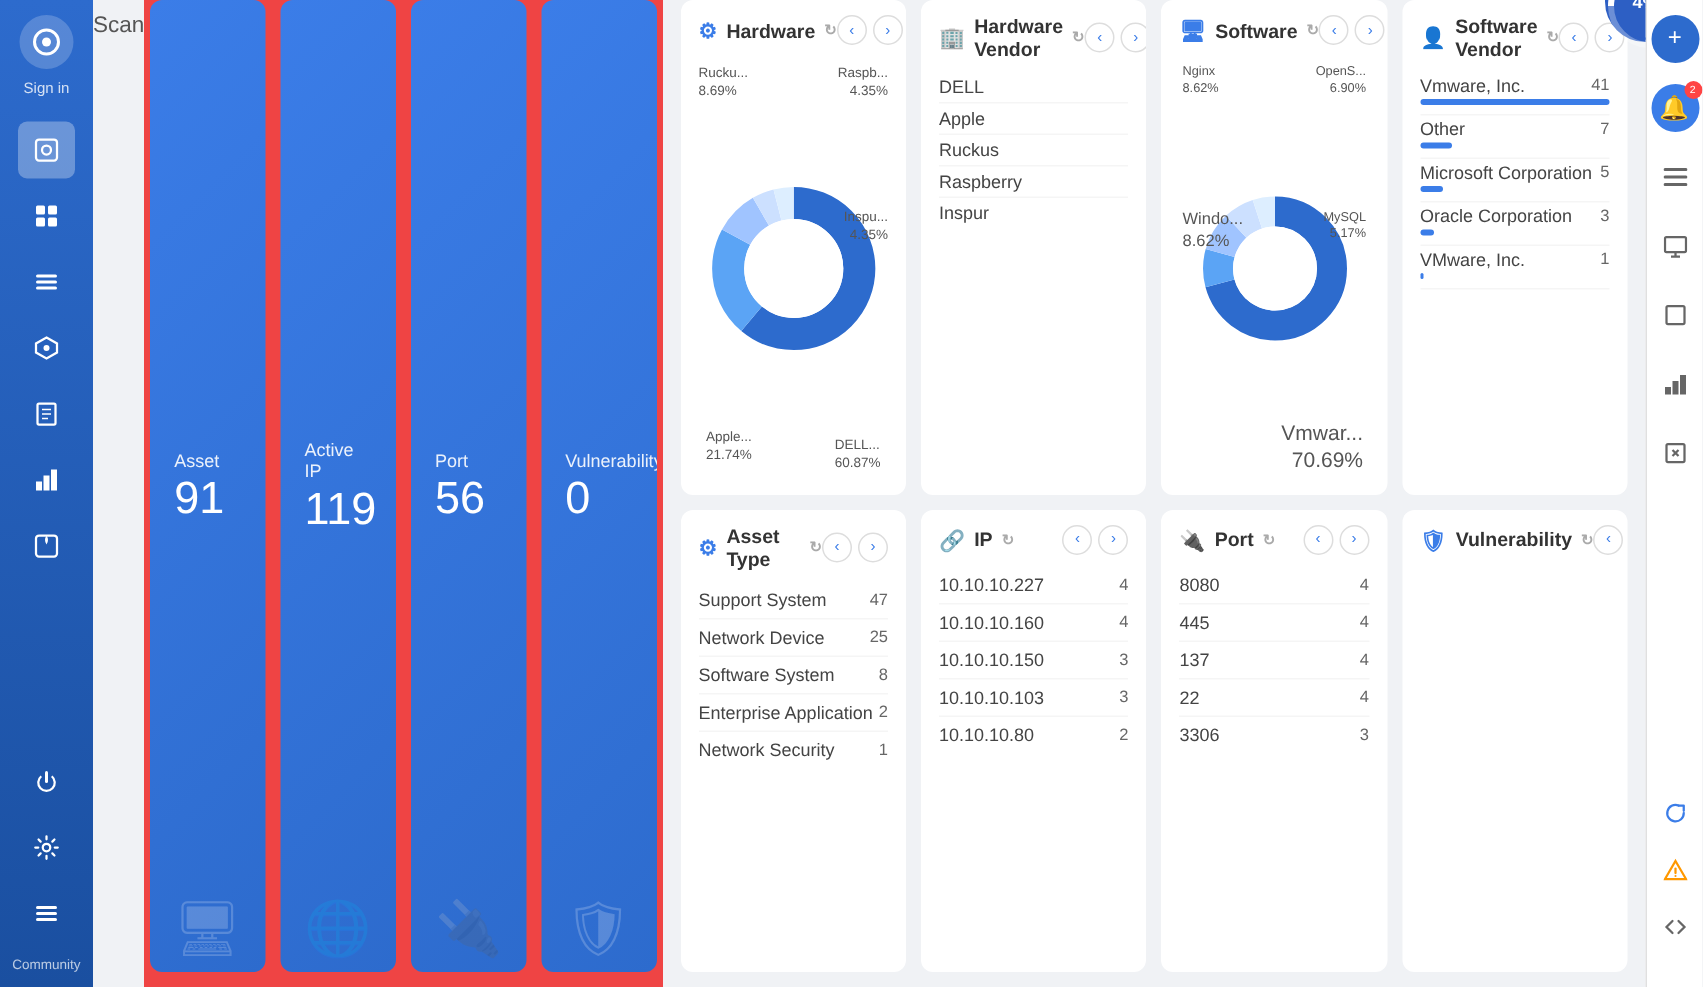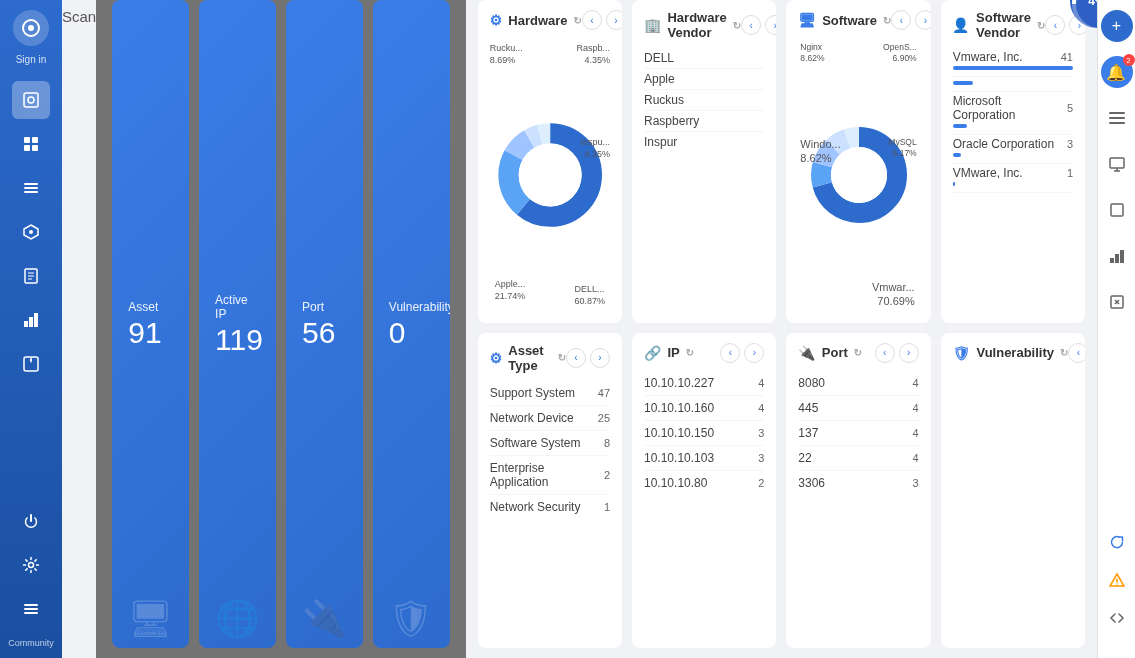--- a/index.html
+++ b/index.html
@@ -98,22 +98,22 @@
       color: #555;
       font-size: 15px;
       font-weight: 500;
       background: #f0f2f5;
     }
 
     
     .stat-cards {
       display: flex;
       gap: 10px;
-      padding: 0 16px 10px;
-      background: #737373;
+      padding: 0 4px 10px;
+      background: #ef4444;
     }
     .stat-card {
       flex: 1;
       background: #3b7de8;
       border-radius: 8px;
       padding: 12px 16px;
       color: white;
       position: relative;
       overflow: hidden;
       min-height: 80px;
@@ -470,21 +470,21 @@
 
           <circle cx="55" cy="55" r="38" fill="none" stroke="#cce0ff" stroke-width="20" stroke-dasharray="16.5 391.1" stroke-dashoffset="-209.9" transform="rotate(-90 55 55)"></circle>
 
           <circle cx="55" cy="55" r="38" fill="none" stroke="#ddeeff" stroke-width="20" stroke-dasharray="12.3 395.3" stroke-dashoffset="-226.4" transform="rotate(-90 55 55)"></circle>
           <circle cx="55" cy="55" r="28" fill="white"></circle>
         </svg>
         <div style="position:absolute;top:4px;left:2px;font-size:8.5px;color:#555;line-height:1.3">Nginx<br>8.62%</div>
         <div style="position:absolute;top:4px;right:2px;font-size:8.5px;color:#555;line-height:1.3;text-align:right">OpenS...<br>6.90%</div>
         <div style="position:absolute;top:36%;left:2px;font-size:11px;color:#555;line-height:1.3">Windo...<br>8.62%</div>
         <div style="position:absolute;top:36%;right:2px;font-size:8.5px;color:#555;line-height:1.3;text-align:right">MySQL<br>5.17%</div>
-        <div style="position:absolute;bottom:4px;right:4px;font-size:11px;color:#555;line-height:1.3;text-align:right">Vmwar...<br>70.69%</div>
+        <div style="position:absolute;bottom:4px;right:4px;font-size:14px;color:#555;line-height:1.3;text-align:right">Vmwar...<br>70.69%</div>
       </div>
     </div>
 
     <div class="panel">
       <div class="panel-header">
         <div class="panel-title">
           <span class="panel-title-icon">👤</span>
           <span>Software Vendor</span>
           <span style="font-size:10px;color:#aaa">↻</span>
         </div>
@@ -495,20 +495,24 @@
       </div>
       <div id="sv-list">
           <div style="padding: 2px 0px; border-bottom: 1px solid rgb(245, 245, 245); font-size: 12px; color: rgb(68, 68, 68);">
     <div style="display:flex;justify-content:space-between;align-items:center">
       <span>Vmware, Inc.</span>
       <span style="color:#666;font-size:11px">41</span>
     </div>
     <div class="vendor-bar" style="width:100%"></div>
   </div>
           <div style="padding: 2px 0px; border-bottom: 1px solid rgb(245, 245, 245); font-size: 12px; color: rgb(68, 68, 68);">
+    <div style="display:flex;justify-content:space-between;align-items:center">
+      <span>Other</span>
+      <span style="color:#666;font-size:11px">7</span>
+    </div>
     <div class="vendor-bar" style="width:17%"></div>
   </div>
           <div style="padding: 2px 0px; border-bottom: 1px solid rgb(245, 245, 245); font-size: 12px; color: rgb(68, 68, 68);">
     <div style="display:flex;justify-content:space-between;align-items:center">
       <span>Microsoft Corporation</span>
       <span style="color:#666;font-size:11px">5</span>
     </div>
     <div class="vendor-bar" style="width:12%"></div>
   </div>
           <div style="padding: 2px 0px; border-bottom: 1px solid rgb(245, 245, 245); font-size: 12px; color: rgb(68, 68, 68);">

